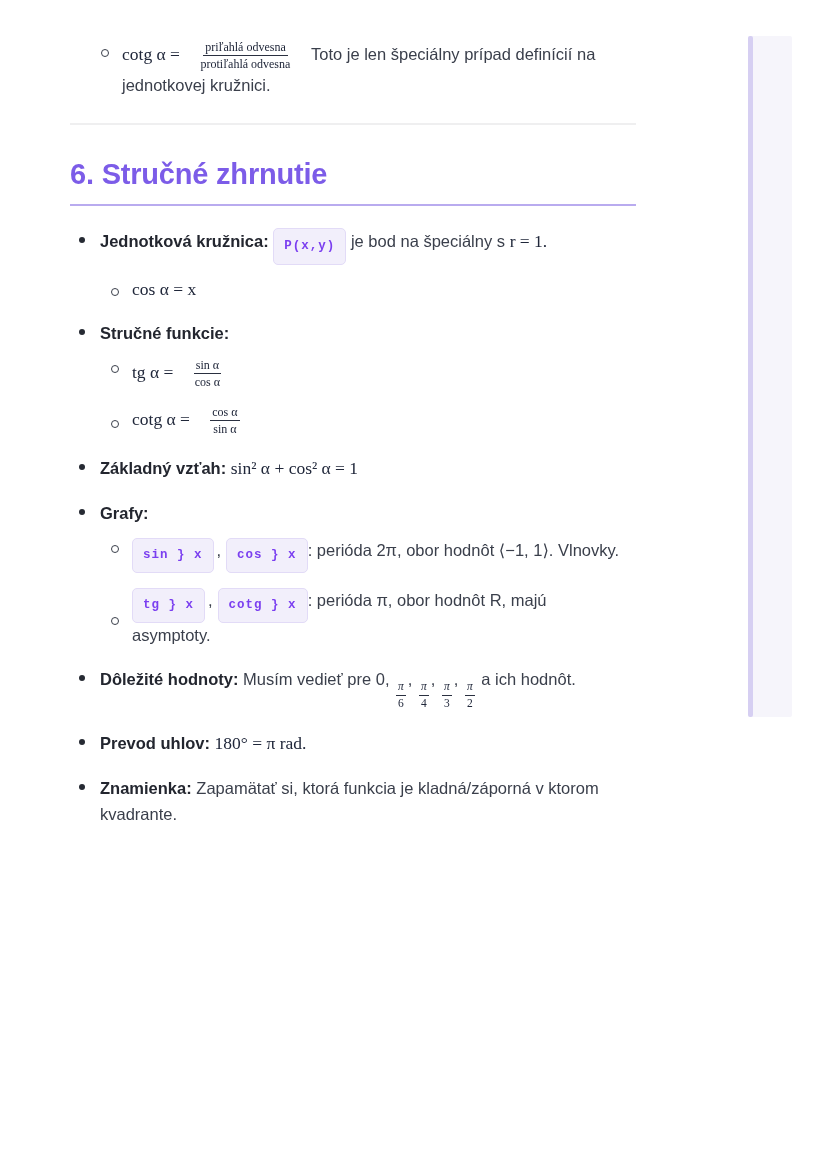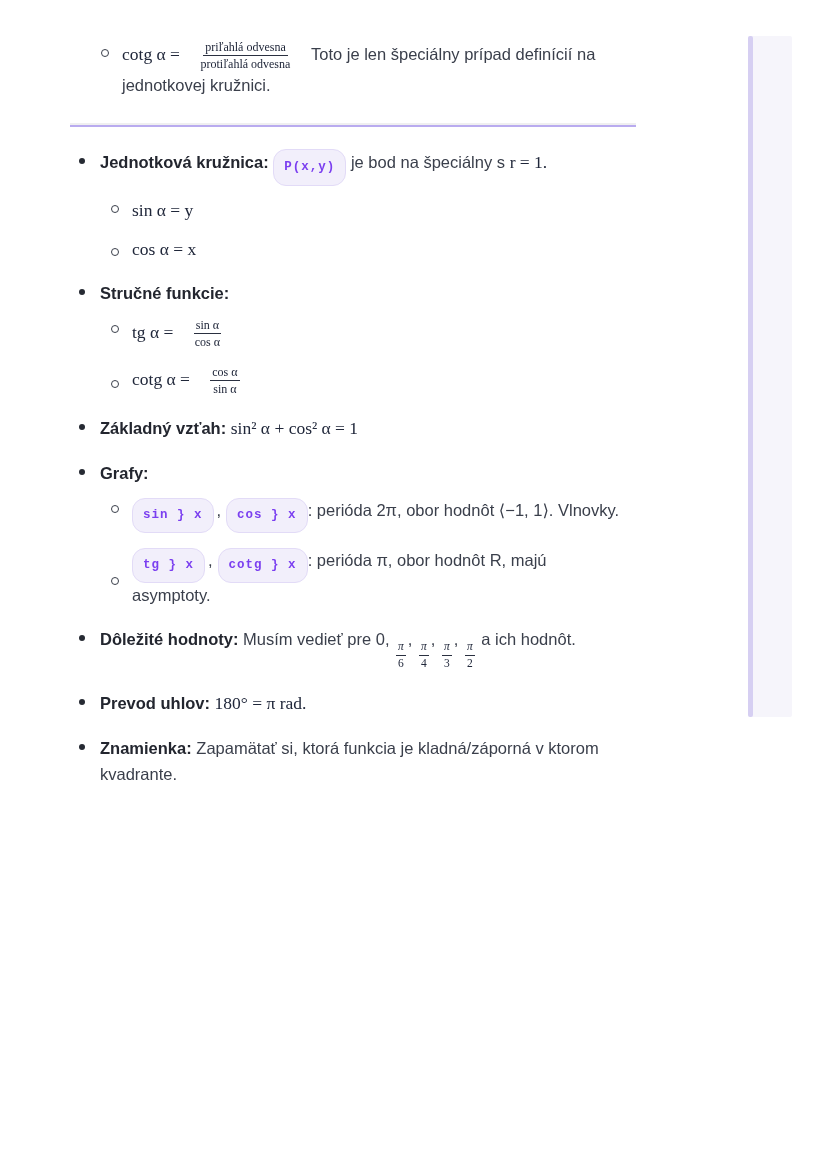--- a/index.html
+++ b/index.html
@@ -97,21 +97,21 @@
   
   .code-badge {
     display: inline-block;
     font-family: "Liberation Mono", "DejaVu Sans Mono", monospace;
     font-size: 12.5px;
     font-weight: 700;
     letter-spacing: 1px;
     color: #7b3ff0;
     background: #f2effb;
     border: 1px solid #e2dbf7;
-    border-radius: 13px;
+    border-radius: 5px;
     padding: 4px 10px 5px;
     vertical-align: -2px;
     white-space: nowrap;
   }
   .comma { margin: 0 5px 0 3px; }
 
   
   .side-rail {
     position: absolute;
     left: 748px;
@@ -151,34 +151,31 @@
         <span class="frac">
             <span class="num">priľahlá odvesna</span>
             <span class="den">protiľahlá odvesna</span>
           </span>
         <span>Toto je len špeciálny prípad definícií na jednotkovej kružnici.</span>
       </div>
     </div>
 
     <div class="divider"></div>
 
+    <h2 class="section-heading">6. Stručné zhrnutie</h2>
     <div class="heading-rule"></div>
 
     <div class="item">
       <span class="dot"></span>
       <div class="item-body">
         <span class="label">Jednotková kružnica:</span>
         <span class="code-badge">P(x,y)</span>
         <span>je bod na špeciálny s</span>
         <span class="math">r = 1.</span>
         <div class="sublist">
-          <div class="subitem">
-            <span class="sub-dot"></span>
-            <span class="sub-body math">sin α = y</span>
-          </div>
           <div class="subitem">
             <span class="sub-dot"></span>
             <span class="sub-body math">cos α = x</span>
           </div>
         </div>
       </div>
     </div>
 
     <div class="item">
       <span class="dot"></span>

